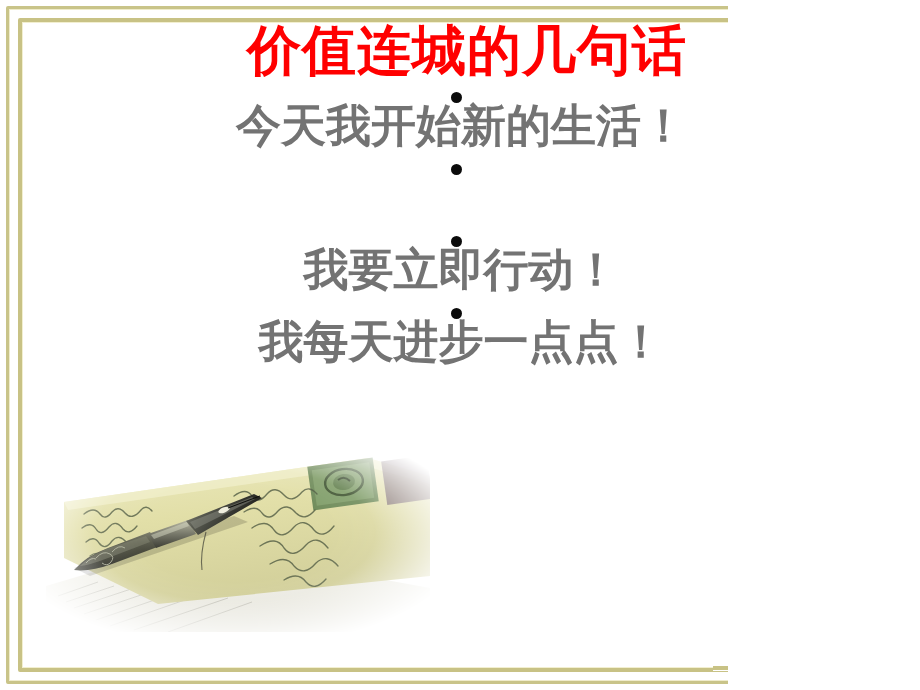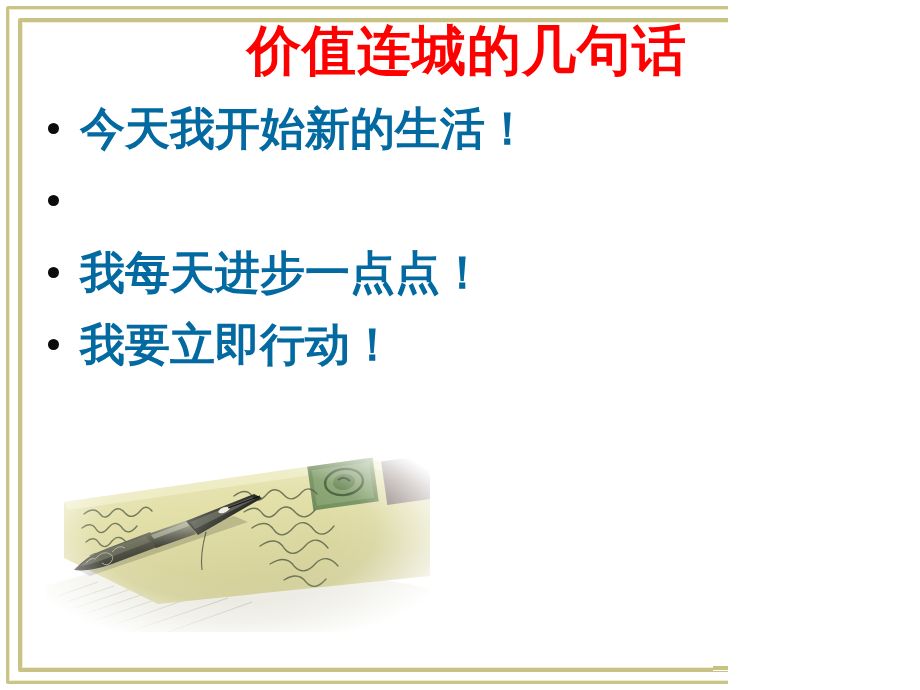--- a/index.html
+++ b/index.html
@@ -103,27 +103,28 @@
     list-style: none;
     margin: 0;
     padding: 0;
     z-index: 3;
   }
   .bullet-item {
     position: relative;
     display: flex;
     align-items: center;
     height: 72px;
-    color: #0369a1;
+    color: #737373;
     font-size: 45px;
     font-weight: bold;
     line-height: 1;
     letter-spacing: 0px;
     font-family: "DejaVu Serif", "Liberation Serif", serif;
     white-space: nowrap;
+    flex-direction: column;
   }
   .bullet-dot {
     flex: 0 0 auto;
     width: 11px;
     height: 11px;
     border-radius: 50%;
     background: #0b0b0b;
     margin-right: 21px;
     margin-left: 12px;
   }
@@ -274,21 +275,21 @@
   <ul class="bullet-list">
     <li class="bullet-item">
       <span class="bullet-dot"></span>
       <span class="bullet-text">今天我开始新的生活！</span>
     </li>
     <li class="bullet-item">
       <span class="bullet-dot"></span>
     </li>
     <li class="bullet-item">
       <span class="bullet-dot"></span>
+      <span class="bullet-text">我要立即行动！</span>
+    </li>
+    <li class="bullet-item">
+      <span class="bullet-dot"></span>
       <span class="bullet-text">我每天进步一点点！</span>
     </li>
-    <li class="bullet-item">
-      <span class="bullet-dot"></span>
-      <span class="bullet-text">我要立即行动！</span>
-    </li>
   </ul>
 
 </div>
 
 </body></html>

